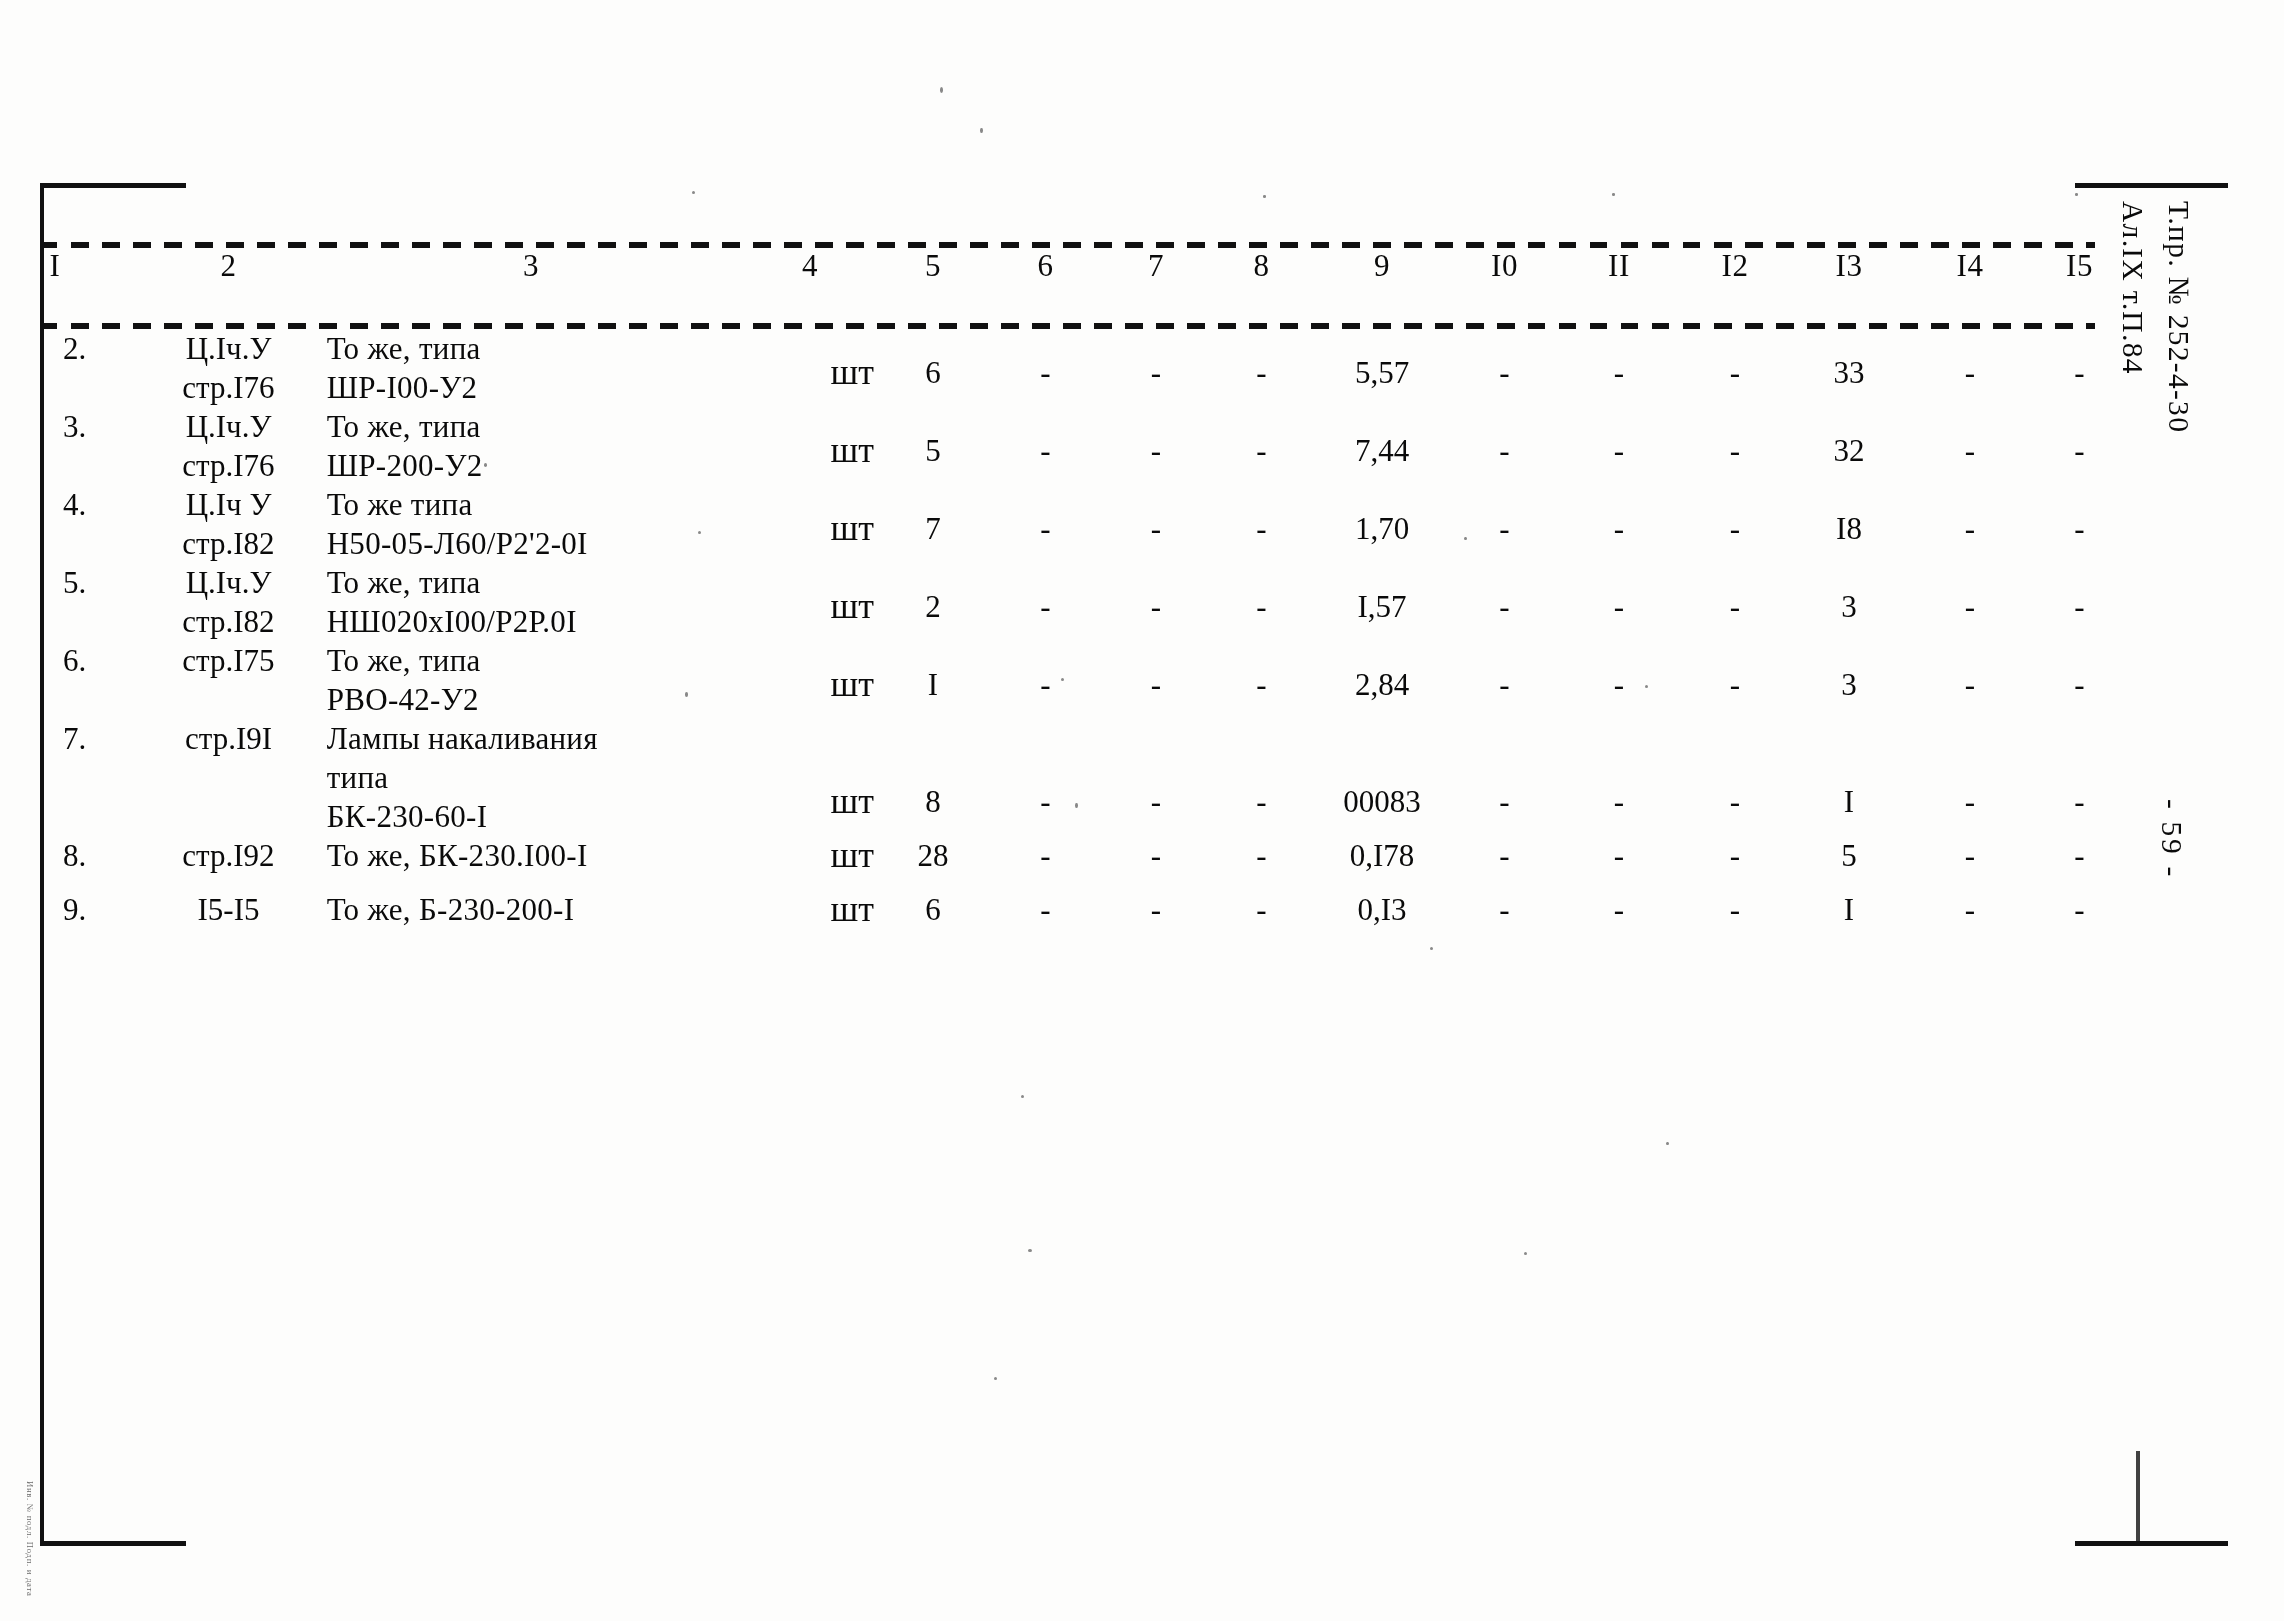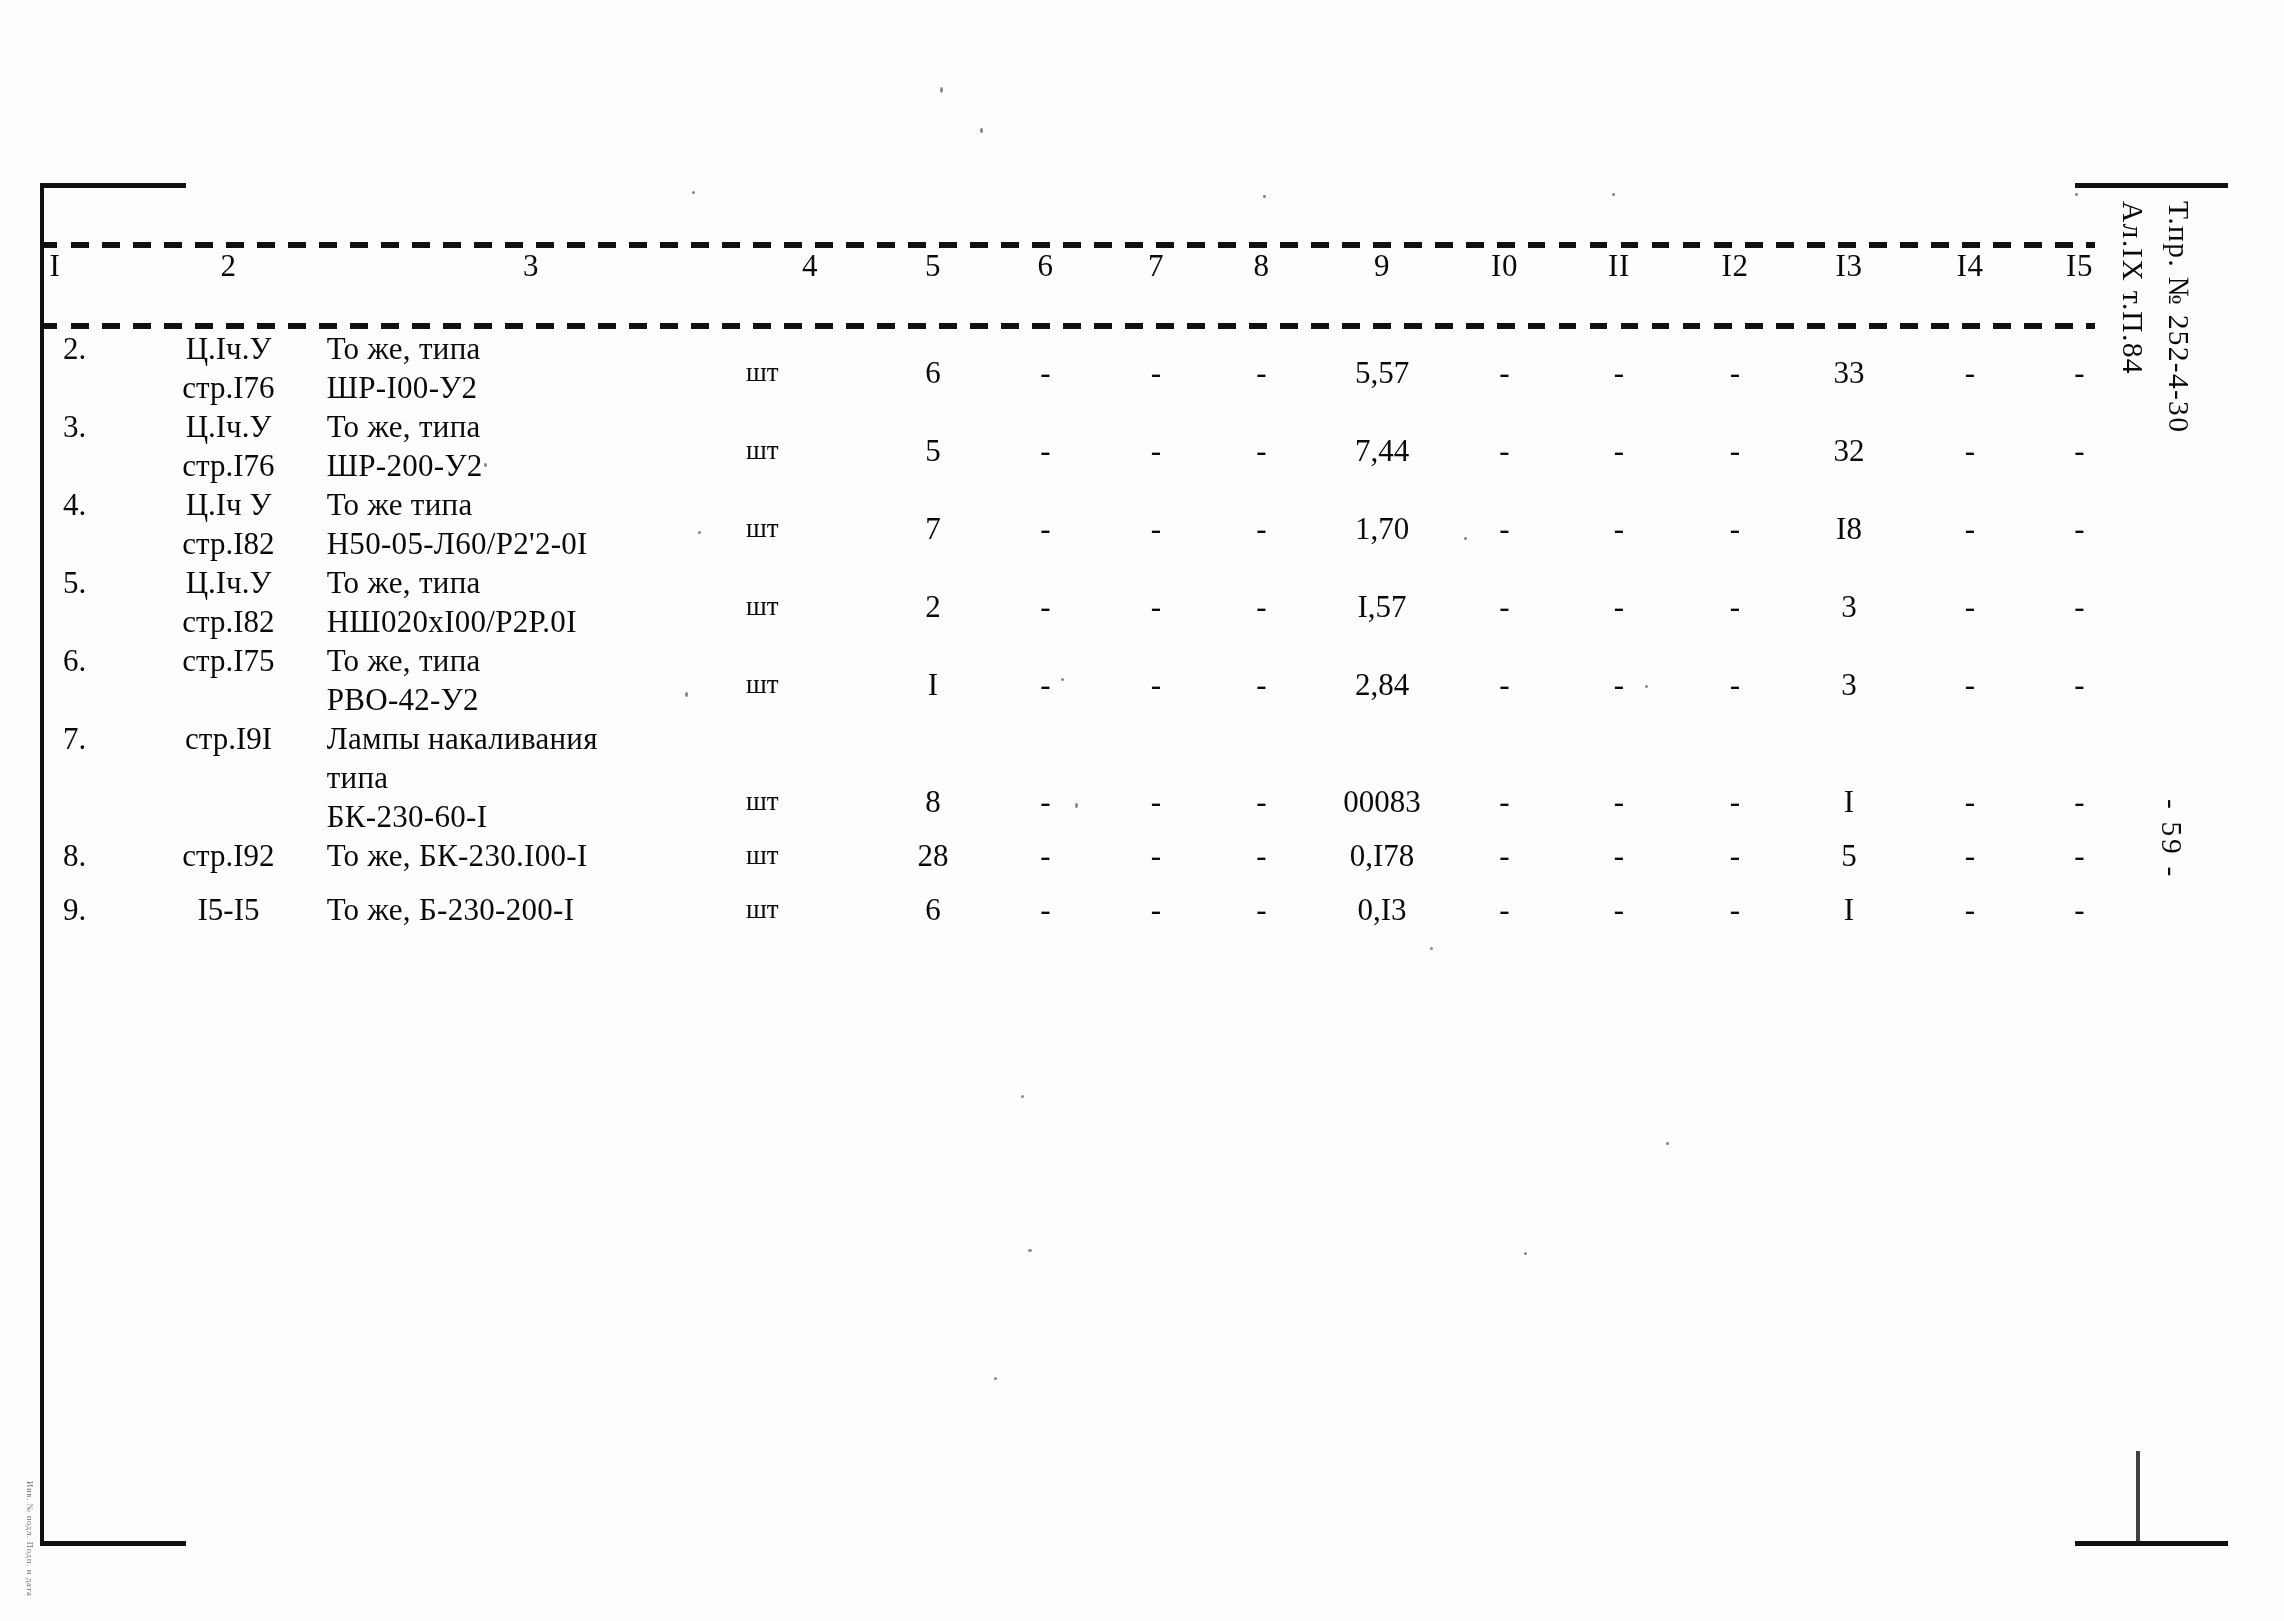--- a/index.html
+++ b/index.html
@@ -100,21 +100,21 @@
   
   .data-row td {
     font-size: 31px;
     line-height: 39px;
     padding-top: 27px;
     padding-bottom: 14.8px;
   }
   .data-row td.cell-num  { text-align: left; padding-left: 23px; white-space: pre; }
   .data-row td.cell-ref  { text-align: center; white-space: pre; }
   .data-row td.cell-name { text-align: left; padding-left: 10.7px; white-space: pre; letter-spacing: 0.3px; }
-  .data-row td.cell-unit { text-align: left; font-size: 27px; }
+  .data-row td.cell-unit { text-align: right; font-size: 36px; }
   .data-row td.cell-n    { text-align: center; }
   .data-row td.cell-dash { text-align: center; }
 
   
   .data-row td.align-last { vertical-align: bottom; padding-bottom: 14.8px; }
 
   
   .margin-block {
     position: absolute;
     transform-origin: left top;

